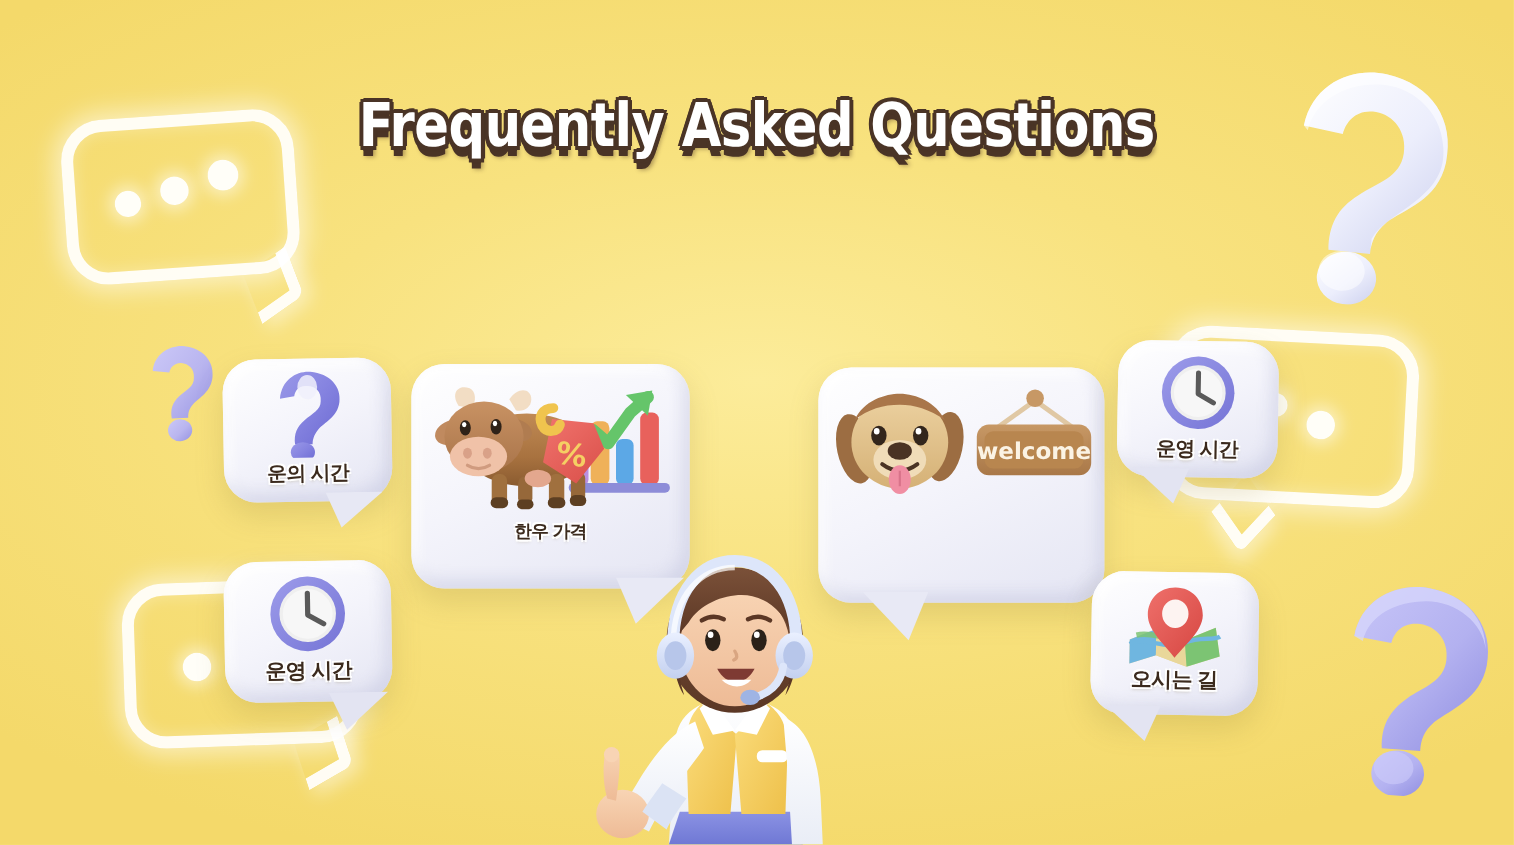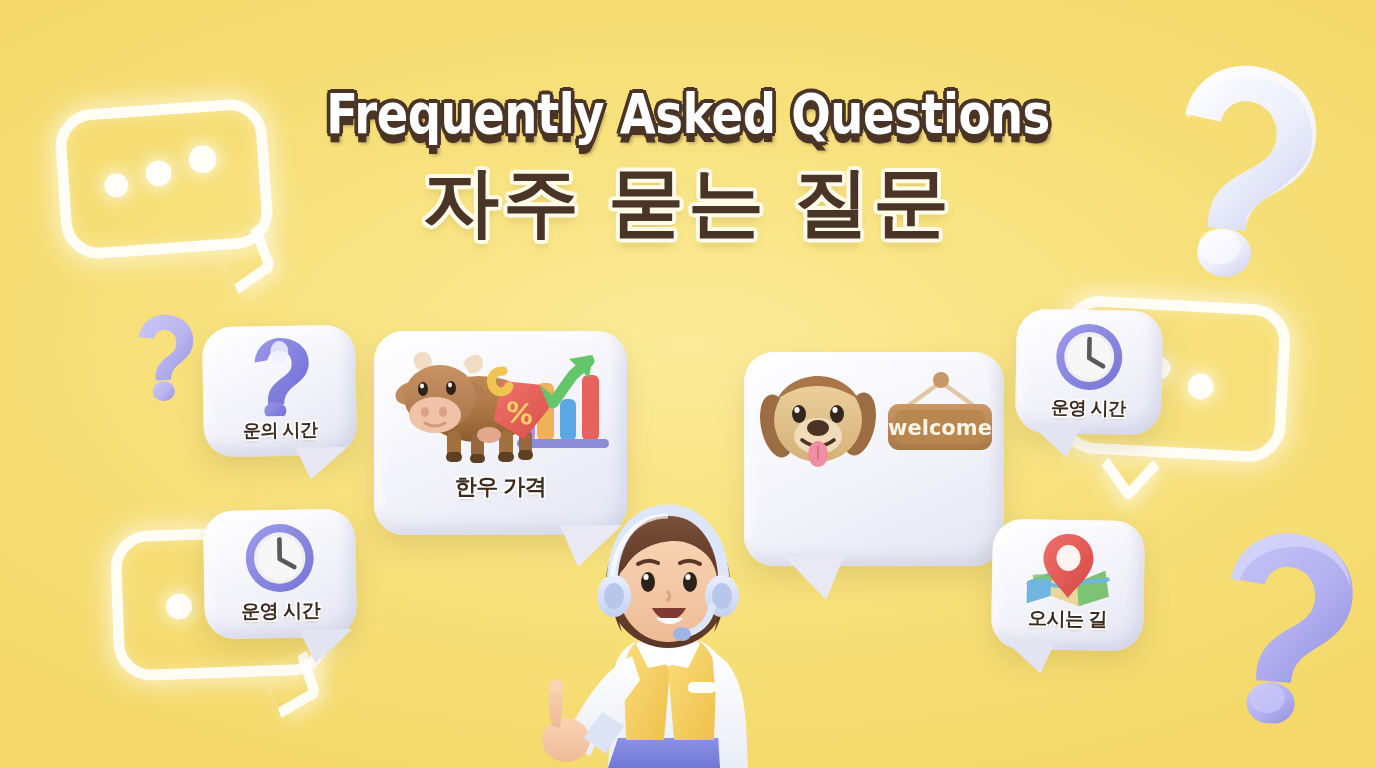--- a/index.html
+++ b/index.html
@@ -194,21 +194,20 @@
       </defs>
       <path d="M12 24 C14 8 30 1 42 3 C59 6 68 18 66 32 C64 46 53 50 47 56
                C43 60 42 64 42 68 L27 68 C26 60 28 54 35 48 C41 43 49 40 49 32
                C50 24 45 19 38 18 C31 18 28 22 27 26 Z" fill="url(#qgC)"></path>
       <ellipse cx="34" cy="79" rx="11" ry="10" fill="url(#qgC)"></ellipse>
     </svg>
   </div>
 
   <div id="title-block">
     <div id="title-en">Frequently Asked Questions</div>
-    <div id="title-ko">자주 묻는 질문</div>
   </div>
 
   <div class="card" style="left:203px; top:326px; width:153px; height:130px; transform:rotate(-1deg); padding-top:10px;">
     <svg width="86" height="80" viewBox="0 0 86 80">
       <defs>
         <linearGradient id="cq1" x1="0" y1="0" x2="1" y2="1">
           <stop offset="0%" stop-color="#9a99e8"></stop>
           <stop offset="50%" stop-color="#8583e0"></stop>
           <stop offset="100%" stop-color="#6c6ad2"></stop>
         </linearGradient>
@@ -280,27 +279,27 @@
       <ellipse cx="64" cy="41" rx="5" ry="7" fill="#2f2218"></ellipse>
       <ellipse cx="35" cy="39" rx="2" ry="2.4" fill="#ffffff"></ellipse>
       <ellipse cx="63" cy="38" rx="2" ry="2.4" fill="#ffffff"></ellipse>
 
       <ellipse cx="102" cy="88" rx="12" ry="8" fill="#e3a78e"></ellipse>
 
       <path d="M112 36 L150 36 L162 58 L140 92 L108 76 Z" fill="url(#tagG)" transform="rotate(6 134 62)"></path>
       <path d="M116 24 C106 24 102 32 106 40 C110 47 120 46 122 39" fill="none" stroke="#f0c44e" stroke-width="9" stroke-linecap="round"></path>
       <text x="132" y="76" font-family="DejaVu Sans, sans-serif" font-size="28" font-weight="bold" fill="#f5cf63" text-anchor="middle" transform="rotate(8 132 70)">%</text>
     </svg>
-    <div class="card-label" style="font-size:22px; margin-top:6px;text-align:right;">한우 가격</div>
+    <div class="card-label" style="font-size:16px; margin-top:6px;text-align:right;">한우 가격</div>
     <svg class="tail" style="left:186px; bottom:-34px; width:70px; height:44px;" viewBox="0 0 70 44">
       <path d="M0 0 L62 0 L18 42 Z" fill="#e8e9f5"></path>
     </svg>
   </div>
 
-  <div class="card" style="left:744px; top:352px; width:260px; height:214px; padding-top:18px;">
+  <div class="card" style="left:744px; top:334px; width:260px; height:214px; padding-top:18px;">
     <svg width="238" height="104" viewBox="0 0 238 104">
       <defs>
         <linearGradient id="dogF" x1="0" y1="0" x2="0" y2="1">
           <stop offset="0%" stop-color="#ecd1a0"></stop>
           <stop offset="100%" stop-color="#d5b176"></stop>
         </linearGradient>
         <linearGradient id="signG" x1="0" y1="0" x2="0" y2="1">
           <stop offset="0%" stop-color="#c79865"></stop>
           <stop offset="100%" stop-color="#a97848"></stop>
         </linearGradient>

